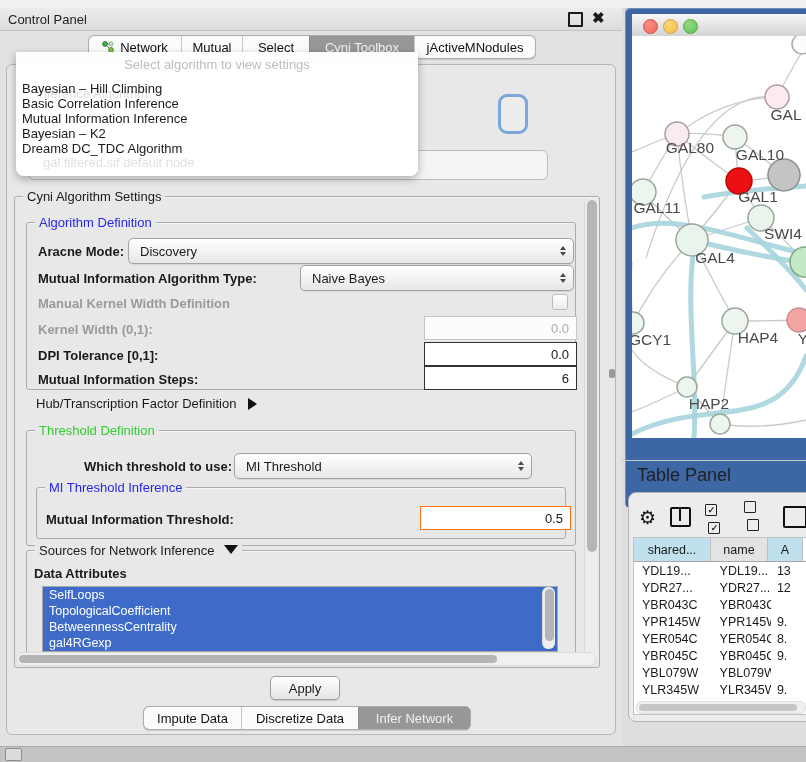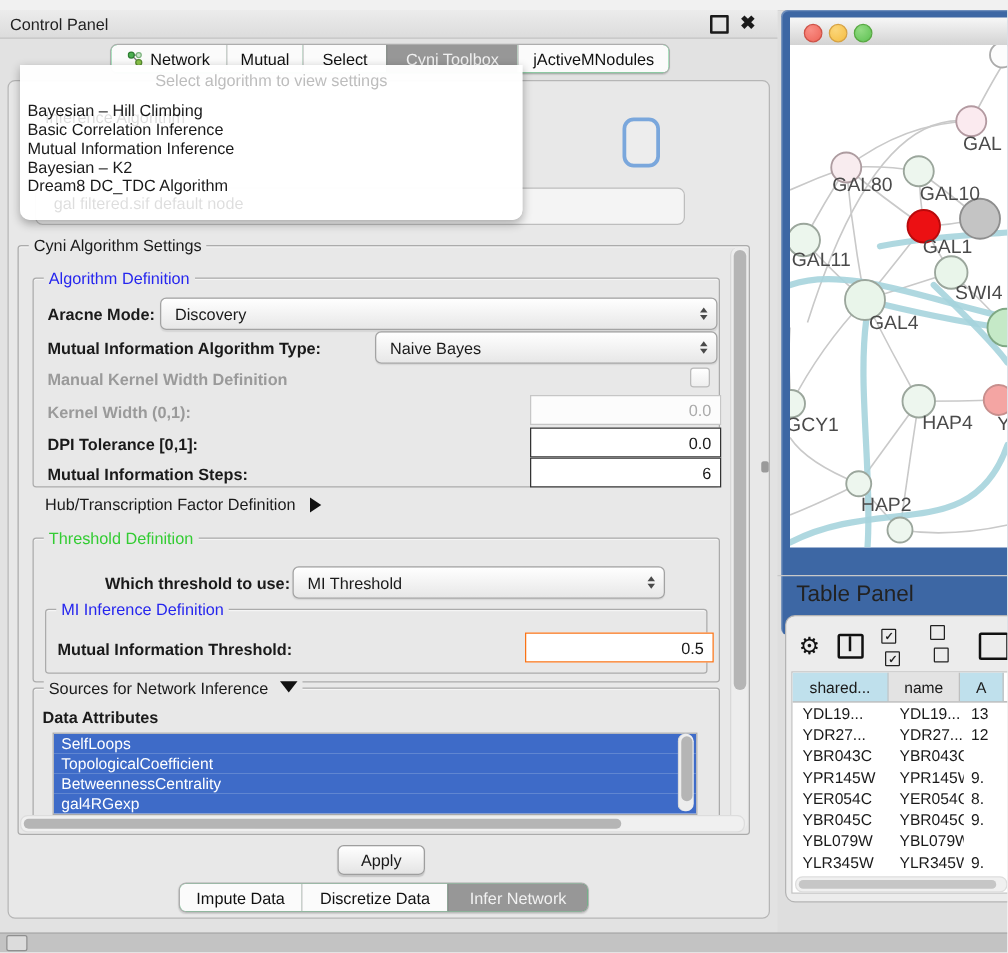--- a/index.html
+++ b/index.html
@@ -12,21 +12,21 @@
   
   #cp-bg{left:0;top:8px;width:622px;height:738px;background:#E2E2E2;}
   #top-strip{left:0;top:0;width:806px;height:8px;background:#F1F1F1;border-bottom:1px solid #D6D6D6;}
   #cp-titlebar{left:0;top:8px;width:622px;height:22px;background:linear-gradient(#ECECEC,#DCDCDC);
                border-bottom:1px solid #C2C2C2;display:flex;align-items:center;}
   #cp-title{font-size:13px;margin-left:8px;color:#222;}
   .win-btn{position:absolute;top:4px;}
   #float-btn{left:568px;width:11px;height:11px;border:2px solid #1a1a1a;border-radius:1px;background:transparent;}
   #close-btn{left:592px;font-size:15px;font-weight:bold;color:#1a1a1a;top:1px;}
   
-  .seg{display:flex;border:1px solid #ADADAD;border-radius:6px;background:#22c55e;
+  .seg{display:flex;border:1px solid #ADADAD;border-radius:6px;background:#d946ef;
        box-shadow:0 1px 1px rgba(0,0,0,.12);overflow:hidden;height:22px;}
   .seg .tab{display:flex;align-items:center;justify-content:center;font-size:13px;
             border-left:1px solid #C6C6C6;background:#FBFBFB;color:#111;cursor:default;}
   .seg .tab:first-child{border-left:none;}
   .seg .tab.sel{background:#979797;color:#F1F1F1;border-left-color:#8C8C8C;}
   
   #cp-panel{left:6px;top:64px;width:608px;height:669px;background:#E8E8E8;border:1px solid #B6B6B6;border-radius:6px;}
   
   #ghost-ring{left:498px;top:94px;width:24px;height:34px;border:3px solid #7AA7DC;border-radius:9px;background:#EDEDED;}
   #ghost-combo{left:28px;top:150px;width:518px;height:28px;border:1px solid #BDBDBD;border-radius:6px;background:#F4F4F4;}
@@ -194,21 +194,21 @@
   </div>
   <div class="abs lbl b" style="left:84px;top:459px;">Which threshold to use:</div>
   <div class="abs combo" style="left:234px;top:453px;width:296px;height:24px;">
     <span class="ct">MI Threshold</span>
     <span class="arr">
         <i class="tri-u"></i>
         <i class="tri-d"></i>
       </span>
   </div>
   <div class="abs group" style="left:36px;top:487px;width:528px;height:50px;">
-    <span class="gtitle blue">MI Inference Definition</span>
+    <span class="gtitle blue">MI Threshold Inference</span>
   </div>
   <div class="abs lbl b" style="left:46px;top:512px;">Mutual Information Threshold:</div>
   <div class="abs numin in-mid" style="left:420px;top:506px;width:142px;height:22px;">0.5</div>
 
   <div class="abs group" style="left:26px;top:550px;width:548px;height:104px;">
     <span class="gtitle">
       <span>Sources for Network Inference</span>
       <span style="display:inline-block;margin-left:6px;width:0;height:0;border-left:7px solid transparent;border-right:7px solid transparent;border-top:9px solid #111;vertical-align:1px;"></span>
     </span>
   </div>

